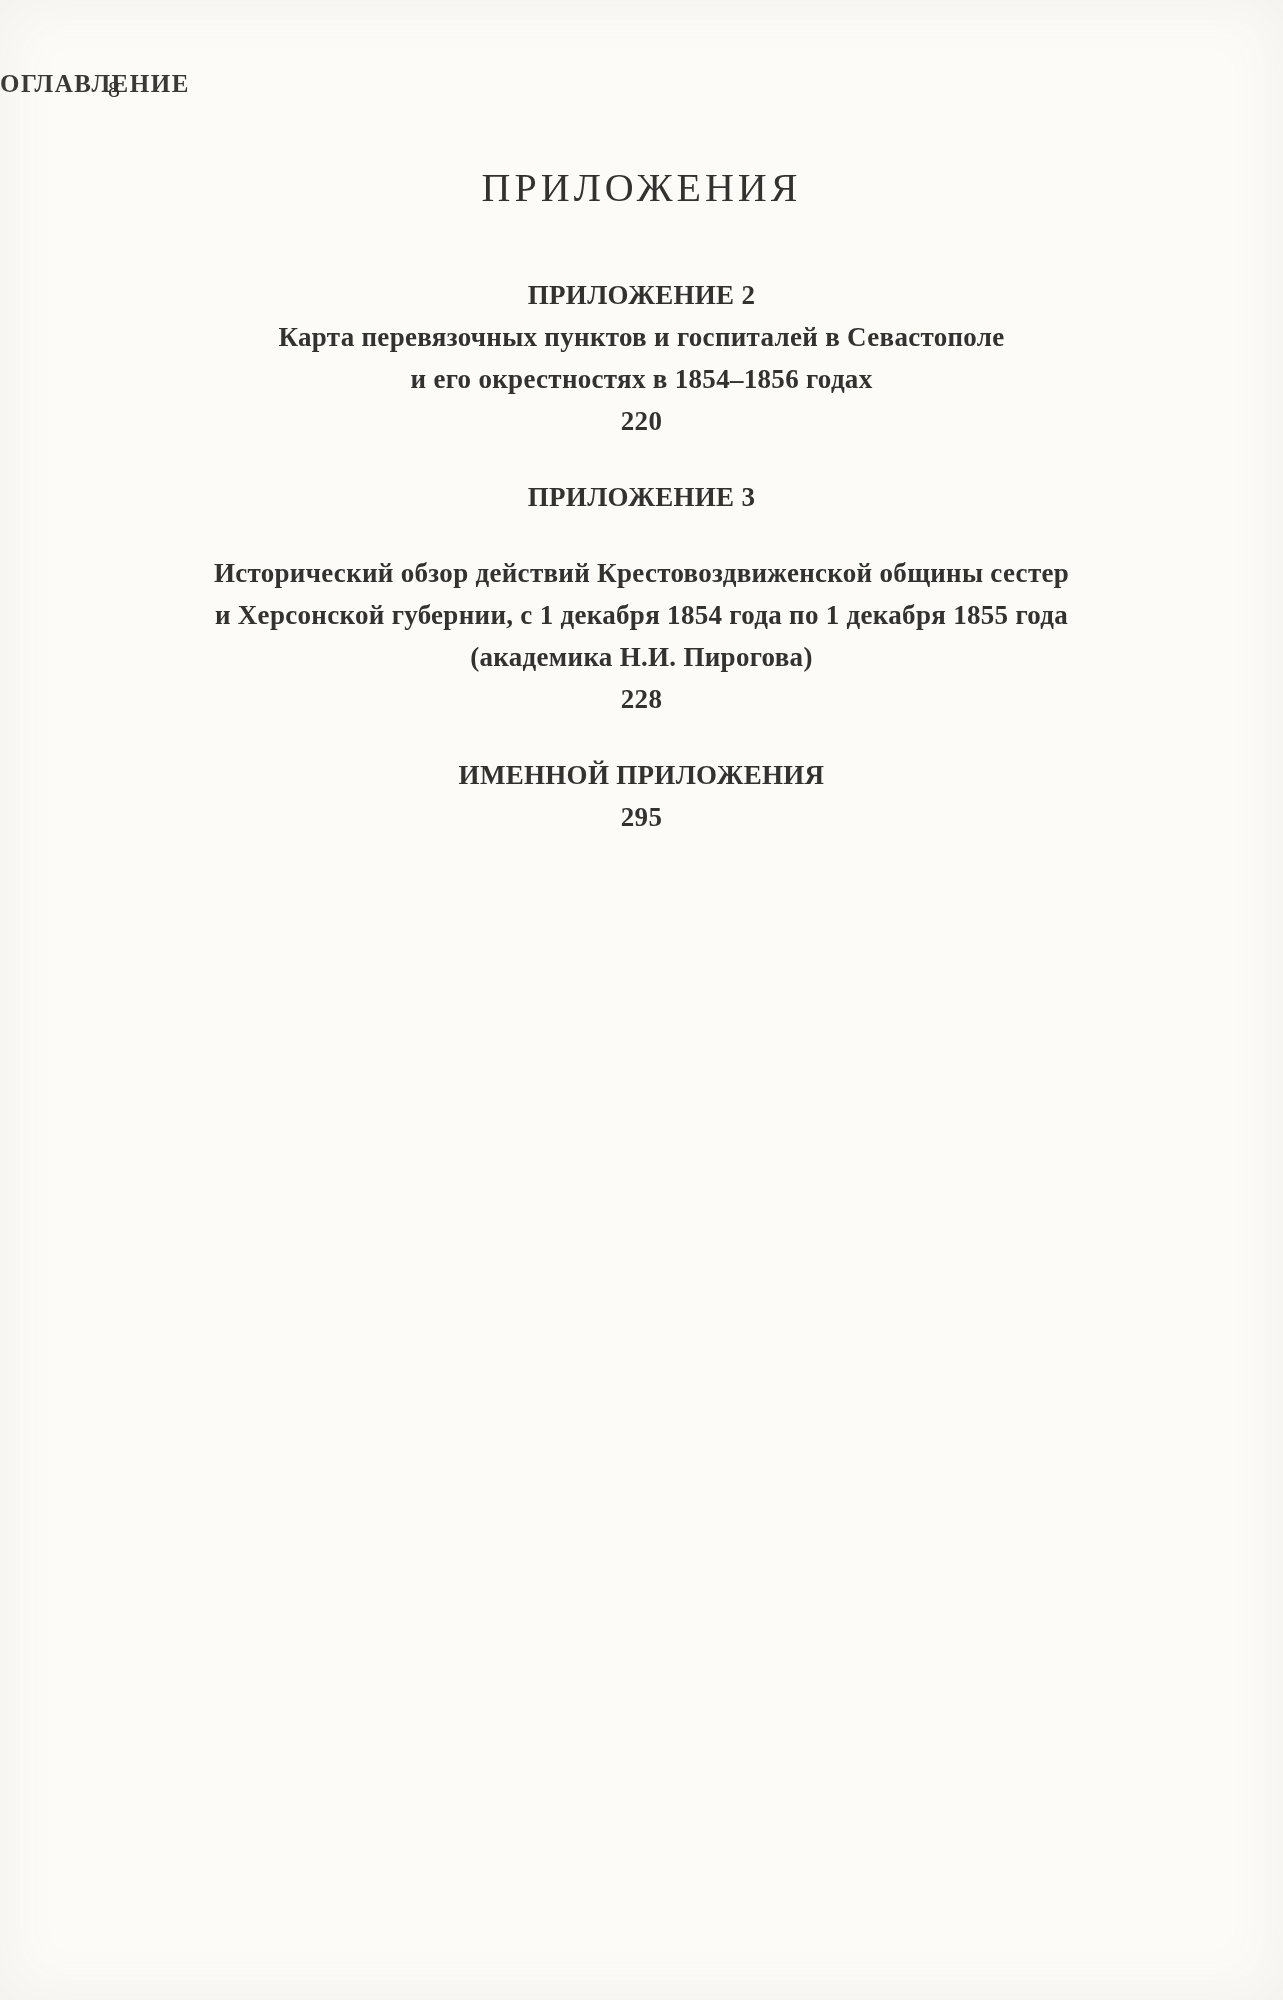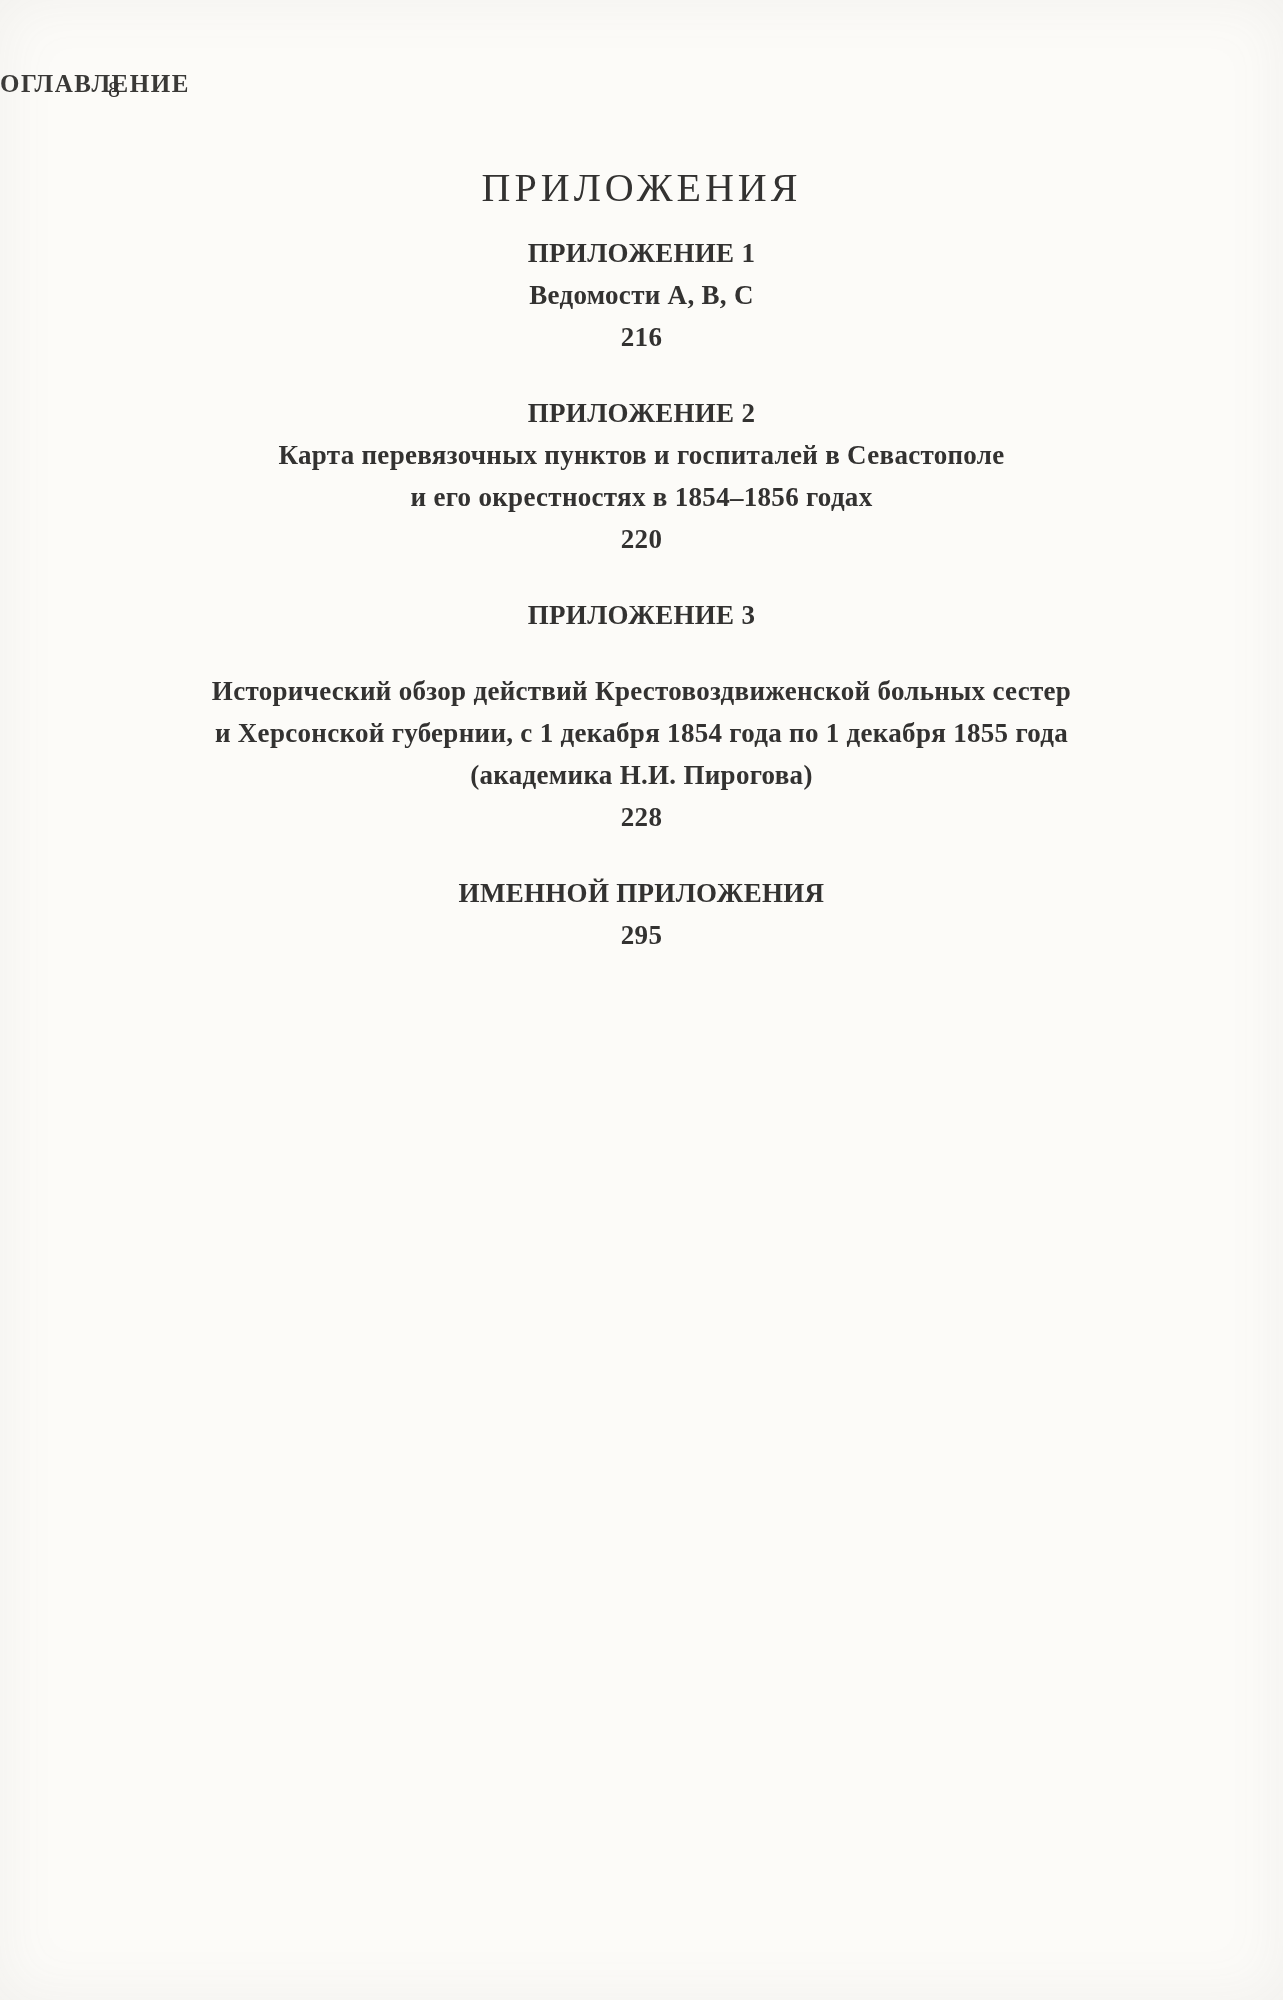--- a/index.html
+++ b/index.html
@@ -51,21 +51,21 @@
   }
 
   .toc {
     position: absolute;
     top: 162px;
     left: 0;
     right: 0;
     text-align: center;
   }
   .section-title {
-    margin: 0 0 18px 0;
+    margin: 0 0 60px 0;
     font-size: 40px;
     font-weight: normal;
     letter-spacing: 4px;
     line-height: 52px;
     color: #333231;
   }
   .entry {
     margin: 0 0 34px 0;
   }
   .entry-heading,
@@ -85,39 +85,34 @@
 
   <div class="header-row">
     <span class="page-number">8</span>
     <span class="running-head">ОГЛАВЛЕНИЕ</span>
   </div>
 
   <div class="toc">
 
     <h1 class="section-title">ПРИЛОЖЕНИЯ</h1>
 
-    <section class="entry">
-      <div class="entry-heading">ПРИЛОЖЕНИЕ 1</div>
-      <div class="entry-line">Ведомости А, В, С</div>
-      <div class="entry-page">216</div>
-    </section>
 
     <section class="entry">
       <div class="entry-heading">ПРИЛОЖЕНИЕ 2</div>
       <div class="entry-line">Карта перевязочных пунктов и госпиталей в Севастополе</div>
       <div class="entry-line">и его окрестностях в 1854–1856 годах</div>
       <div class="entry-page">220</div>
     </section>
 
     <section class="entry">
       <div class="entry-heading">ПРИЛОЖЕНИЕ 3</div>
     </section>
 
     <section class="entry">
-      <div class="entry-line">Исторический обзор действий Крестовоздвиженской больных сестер</div>
+      <div class="entry-line">Исторический обзор действий Крестовоздвиженской общины сестер</div>
       <div class="entry-line">и Херсонской губернии, с 1 декабря 1854 года по 1 декабря 1855 года</div>
       <div class="entry-line">(академика Н.И. Пирогова)</div>
       <div class="entry-page">228</div>
     </section>
 
 
     <section class="entry">
       <div class="entry-heading">ИМЕННОЙ ПРИЛОЖЕНИЯ</div>
       <div class="entry-page">295</div>
     </section>

